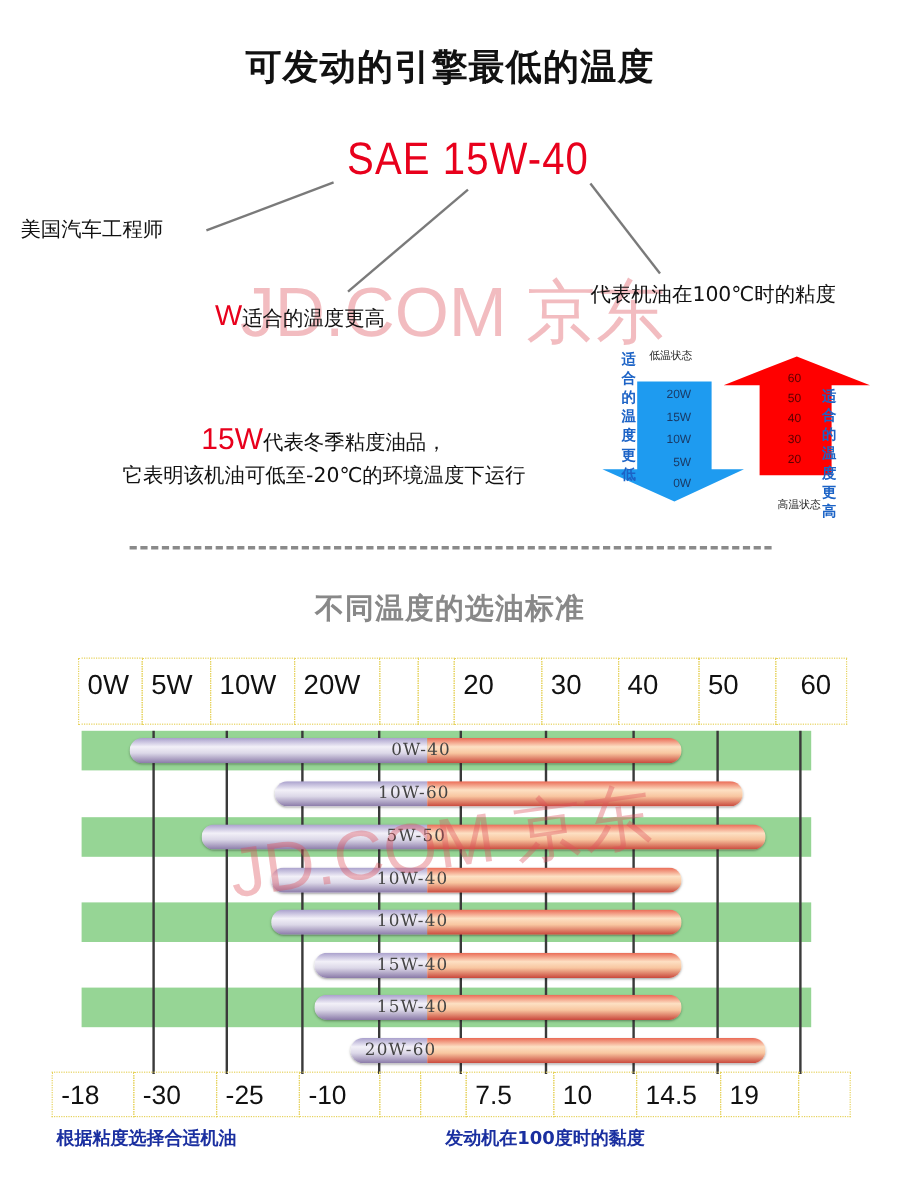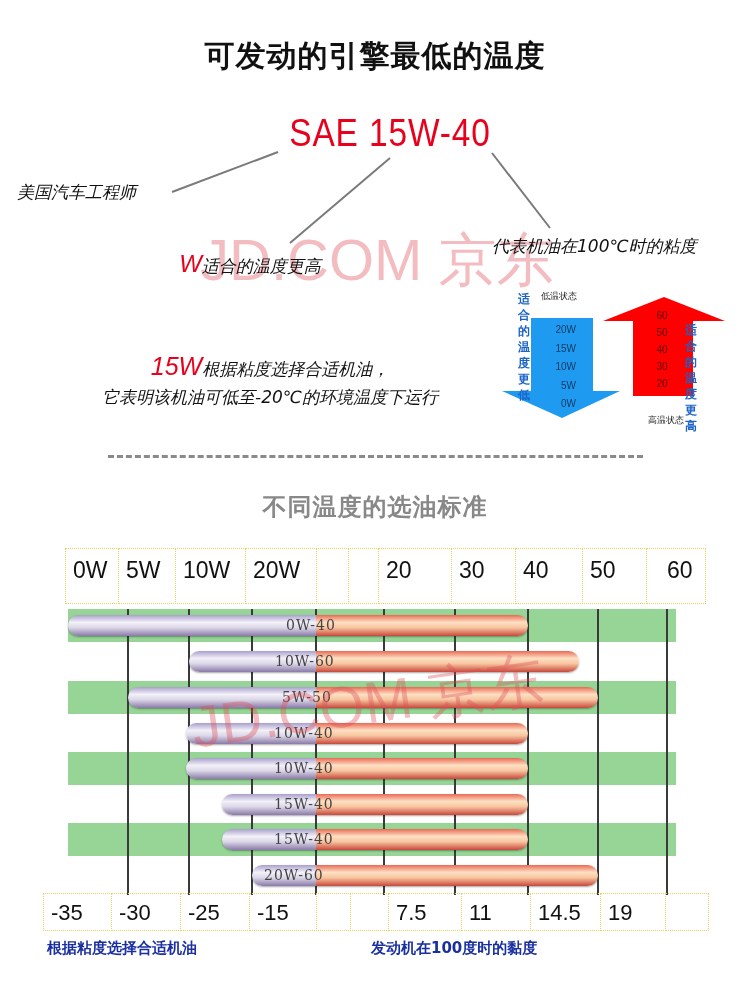--- a/index.html
+++ b/index.html
@@ -1,31 +1,31 @@
 <!DOCTYPE html>
 <html><head>
 <meta charset="utf-8">
 <style>
   html,body{margin:0;padding:0;background:#fff;}
   body{width:750px;height:1000px;position:relative;overflow:hidden;font-family:"DejaVu Sans","Liberation Sans",sans-serif;color:#111;}
   .abs{position:absolute;}
   .title{left:0;width:750px;top:36px;text-align:center;font-size:30px;font-weight:bold;letter-spacing:1px;color:#111;}
   .sae{left:0;width:780px;top:112px;text-align:center;font-family:"Liberation Sans Narrow","Liberation Sans",sans-serif;font-size:38px;color:#e8001c;letter-spacing:1px;transform:scaleX(0.88);transform-origin:390px 0;}
   .sae span{display:inline-block;}
-  .note{font-size:17px;line-height:28px;color:#111;font-style:italic;}
+  .note{font-size:17px;line-height:28px;color:#111;}
   .red{color:#e8001c;font-family:"Liberation Sans",sans-serif;}
   .center{text-align:center;}
   .divider{left:108px;width:535px;top:455px;border-top:3px dashed #8a8a8a;height:0;}
   .sub{left:0;width:750px;top:491px;text-align:center;font-size:24px;font-weight:bold;color:#888;letter-spacing:1px;}
   .hdr,.ftr{position:absolute;border:1px dotted #e6d25c;box-sizing:border-box;font-family:"Liberation Sans",sans-serif;font-size:23px;color:#111;padding-left:7px;}
   .hdr{top:548px;height:56px;line-height:42px;}
   .ftr{top:893px;height:38px;line-height:38px;font-size:22px;}
   .band{position:absolute;left:68px;width:608px;height:33px;background:#96d595;}
   .vline{position:absolute;width:2px;background:#3a3a3a;}
-  .bar{position:absolute;height:21px;border-radius:11px;overflow:hidden;box-shadow:0 1px 2px rgba(0,0,0,.35);}
+  .bar{position:absolute;height:21px;border-radius:11px;overflow:hidden;box-shadow:0 1px 2px rgba(0,0,0,.35);margin-left:40px;}
   .bar .cold{position:absolute;top:0;bottom:0;left:0;background:linear-gradient(#a9a0cc 0%,#f2f0f8 35%,#dcd8e8 60%,#8a7aa8 100%);}
   .bar .hot{position:absolute;top:0;bottom:0;right:0;background:linear-gradient(#ea6a55 0%,#fde0c3 35%,#f8c6a0 60%,#c9483c 100%);}
   .bar .lbl{position:absolute;top:0;height:21px;line-height:21px;font-family:"DejaVu Serif","Liberation Serif",serif;font-size:14px;color:#444;letter-spacing:1px;}
   .legend{font-size:15px;font-weight:bold;color:#1a2fa0;}
   .watermark{font-family:"Liberation Sans",sans-serif;color:rgba(220,80,90,.38);font-size:58px;white-space:nowrap;}
   .vtext{font-size:12px;font-weight:bold;color:#1c63c6;width:14px;line-height:16px;text-align:center;}
   .smallcap{font-size:9px;color:#222;font-family:Liberation Mono, monospace;}
   .arrow-labels div{font-family:"Liberation Sans",sans-serif;font-size:10px;line-height:18.5px;}
 </style>
 </head>
@@ -45,21 +45,21 @@
 
 <div class="abs note" style="left:17px;top:178px;">
   <div>美国汽车工程师</div>
 </div>
 
 <div class="abs note center" style="left:95px;width:310px;top:250px;">
   <div><span class="red" style="font-size:24px;">W</span><span>适合的温度更高</span></div>
 </div>
 
 <div class="abs note center" style="left:60px;width:420px;top:352px;">
-  <div><span class="red" style="font-size:25px;">15W</span><span>根据粘度选择合适机油，</span></div>
+  <div><span class="red" style="font-size:25px;">15W</span><span>代表冬季粘度油品，</span></div>
   <div>它表明该机油可低至-20℃的环境温度下运行</div>
 </div>
 
 <div class="abs note" style="left:492px;top:232px;">
   <div>代表机油在100℃时的粘度</div>
 </div>
 
 <svg class="abs" style="left:0;top:0" width="750" height="460">
   <polygon points="531,318 593,318 593,391 620,391 562,418 502,391 531,391" fill="#1e9bf0"></polygon>
   <polygon points="664,297 725,321 693,321 693,396 633,396 633,321 603,321" fill="#ff0000"></polygon>
@@ -155,27 +155,27 @@
 </div>
 <div class="bar" style="left:252px;width:346px;top:865px;">
   <div class="cold" style="width:64px;"></div>
   <div class="hot" style="left:64px;"></div>
   <div class="lbl" style="left:12px;">20W-60</div>
 </div>
 
 <div class="abs watermark" style="left:192px;top:690px;transform:rotate(-8deg);transform-origin:0 50%;">JD.COM 京东</div>
 
 <div>
-  <div class="ftr" style="left:43px;width:69px;">-35</div>
+  <div class="ftr" style="left:43px;width:69px;">-18</div>
   <div class="ftr" style="left:111px;width:70px;">-30</div>
   <div class="ftr" style="left:180px;width:70px;">-25</div>
-  <div class="ftr" style="left:249px;width:68px;">-15</div>
+  <div class="ftr" style="left:249px;width:68px;">-10</div>
   <div class="ftr" style="left:316px;width:35px;"></div>
   <div class="ftr" style="left:350px;width:39px;"></div>
   <div class="ftr" style="left:388px;width:74px;">7.5</div>
-  <div class="ftr" style="left:461px;width:70px;">11</div>
+  <div class="ftr" style="left:461px;width:70px;">10</div>
   <div class="ftr" style="left:530px;width:71px;">14.5</div>
   <div class="ftr" style="left:600px;width:66px;">19</div>
   <div class="ftr" style="left:665px;width:44px;"></div>
 </div>
 
 <div class="abs legend" style="left:47px;top:939px;">根据粘度选择合适机油</div>
 <div class="abs legend" style="left:371px;top:939px;">发动机在100度时的黏度</div>
 
 </body></html>

